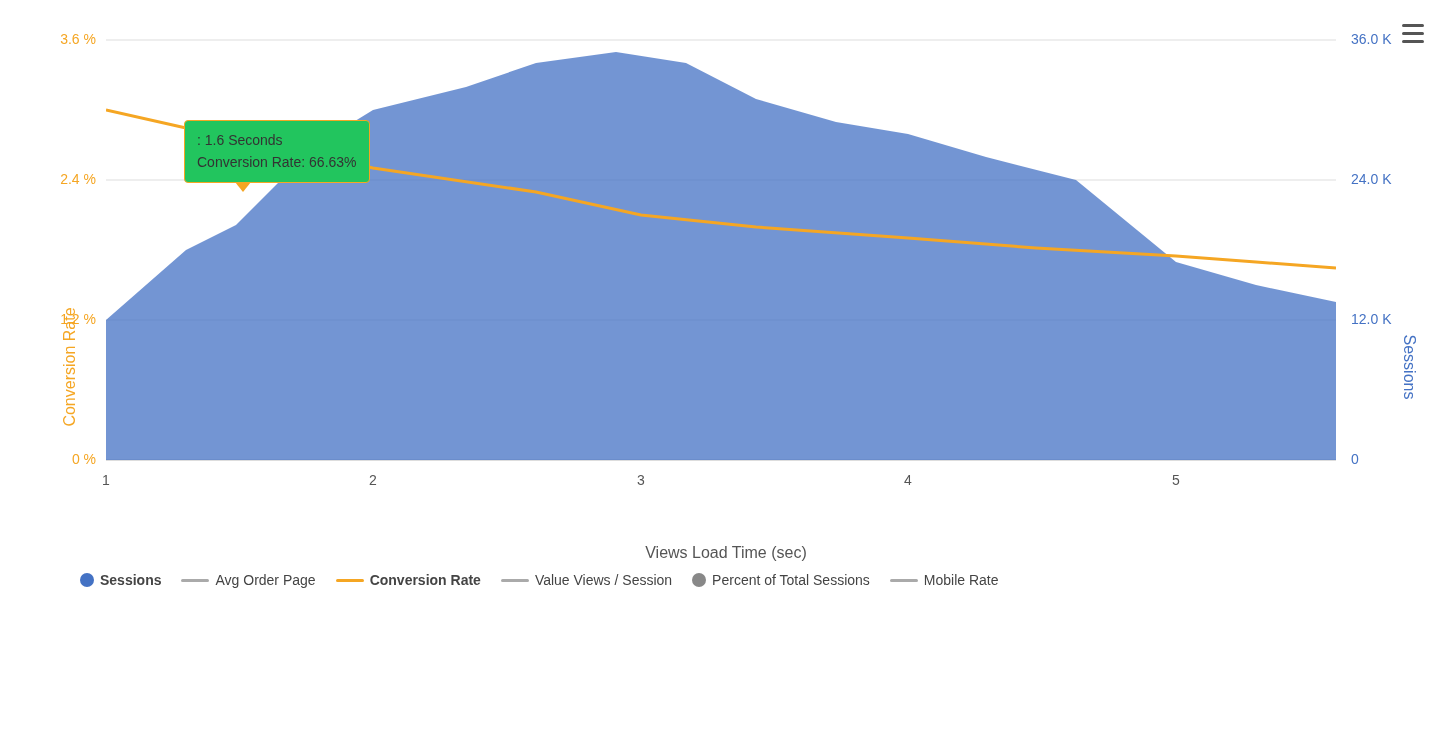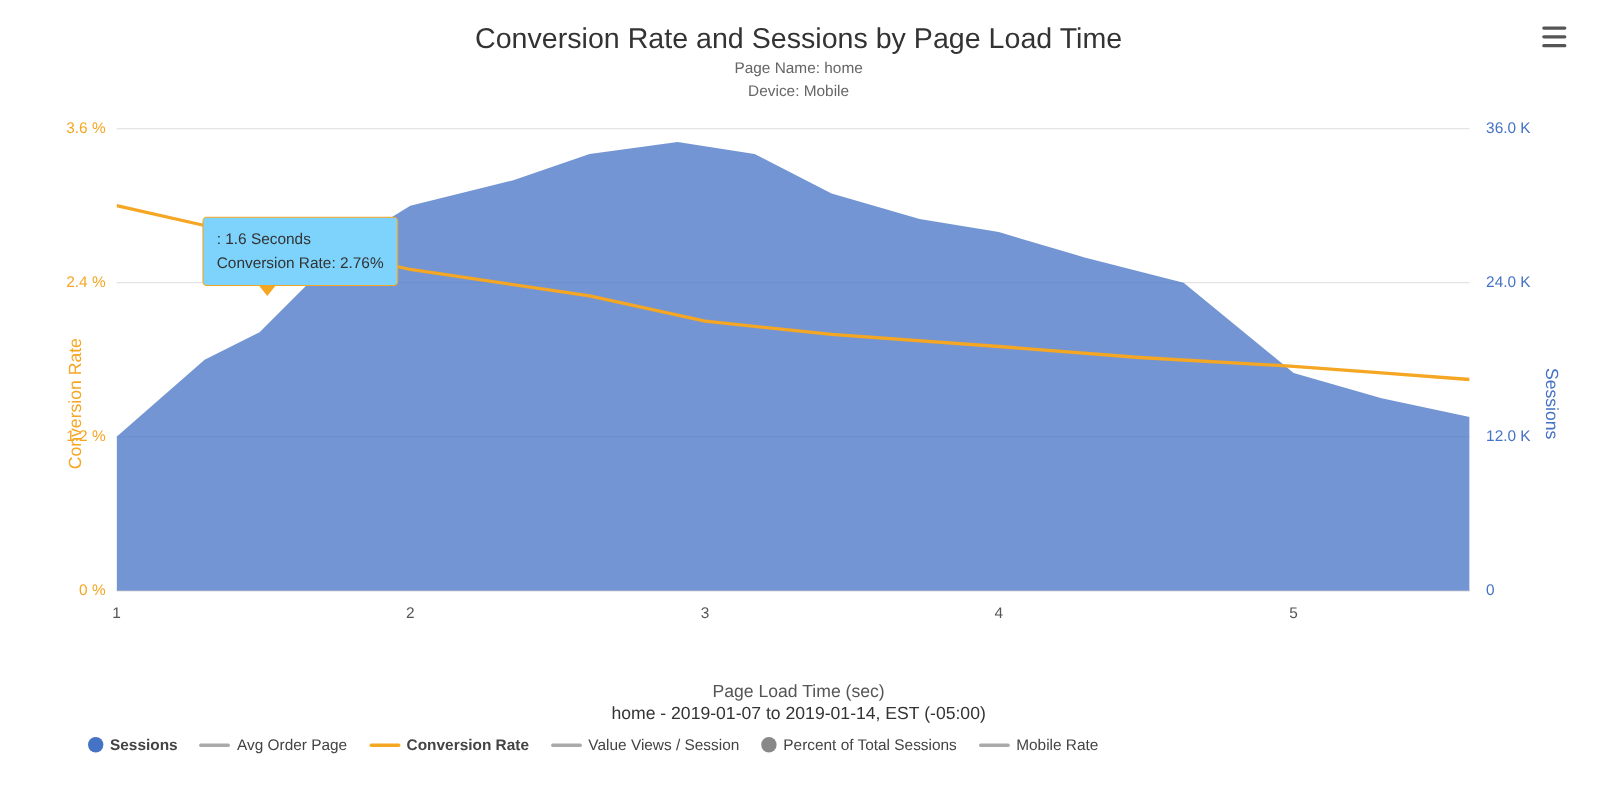--- a/index.html
+++ b/index.html
@@ -53,21 +53,21 @@
       height: 520px;
     }
     .svg-chart {
       width: 100%;
       height: 100%;
     }
     .tooltip {
       position: absolute;
       top: 100px;
       left: 148px;
-      background: #7dd3fc;
+      background: #22c55e;
       border: 1.5px solid #f5a623;
       border-radius: 4px;
       padding: 8px 12px;
       font-size: 14px;
       color: #333;
       line-height: 1.6;
       pointer-events: none;
       z-index: 10;
     }
     .tooltip::after {
@@ -143,38 +143,31 @@
 <body>
 
 <div class="chart-container">
 
   <div class="menu-icon">
     <span></span>
     <span></span>
     <span></span>
   </div>
 
-  <div class="header">
-    <div class="chart-title">Conversion Rate and Sessions by Page Load Time</div>
-    <div class="chart-subtitle">
-      <span>Page Name: home</span><br>
-      <span>Device: Mobile</span>
-    </div>
-  </div>
 
   <div class="y-axis-left-label">Conversion Rate</div>
 
   <div class="y-axis-right-label">Sessions</div>
 
   <div class="chart-area">
     
     
     <div class="tooltip">
       <div>: 1.6 Seconds</div>
-      <div>Conversion Rate: 2.76%</div>
+      <div>Conversion Rate: 66.63%</div>
     </div>
 
     <svg class="svg-chart" viewBox="0 0 1380 520">
 
       <defs>
         <clipPath id="chart-clip">
           <rect x="70" y="20" width="1230" height="420"></rect>
         </clipPath>
       </defs>
 
@@ -203,23 +196,22 @@
 
       <path clip-path="url(#chart-clip)" d="M70,300 L150,230 L200,205 L280,125 L337,90 L430,67 L500,43 L580,32 L650,43 L720,79 L800,102 L872,114 L950,137 L1040,160 L1140,242 L1220,265 L1300,282 L1300,440 L70,440 Z" fill="#4472c4" fill-opacity="0.75" stroke="none"></path>
 
       <path clip-path="url(#chart-clip)" d="M70,90 L150,108 L200,118 L280,135 L337,148 L500,172 L605,195 L720,207 L872,218 L1000,228 L1140,236 L1220,242 L1300,248" fill="none" stroke="#f5a623" stroke-width="3"></path>
 
       <rect x="194" y="112" width="12" height="12" fill="#f5a623" stroke="#fff" stroke-width="1.5"></rect>
 
     </svg>
   </div>
 
-  <div class="x-axis-label">Page Load Time (sec)</div>
-
-  <div class="date-label">home - 2019-01-07 to 2019-01-14, EST (-05:00)</div>
+  <div class="x-axis-label">Views Load Time (sec)</div>
+
 
   <div class="legend">
     <div class="legend-item">
       <div class="legend-dot" style="background:#4472c4;"></div>
       <span class="legend-bold">Sessions</span>
     </div>
     <div class="legend-item">
       <div class="legend-line" style="background:#aaaaaa;"></div>
       <span>Avg Order Page</span>
     </div>

